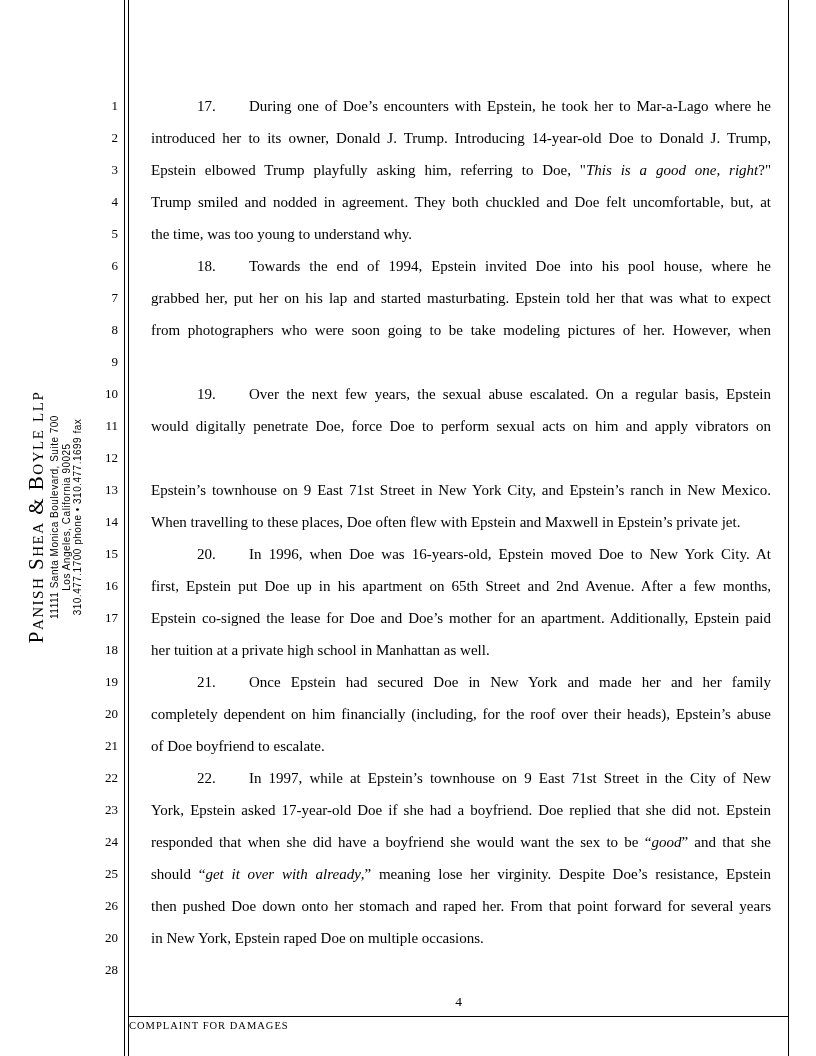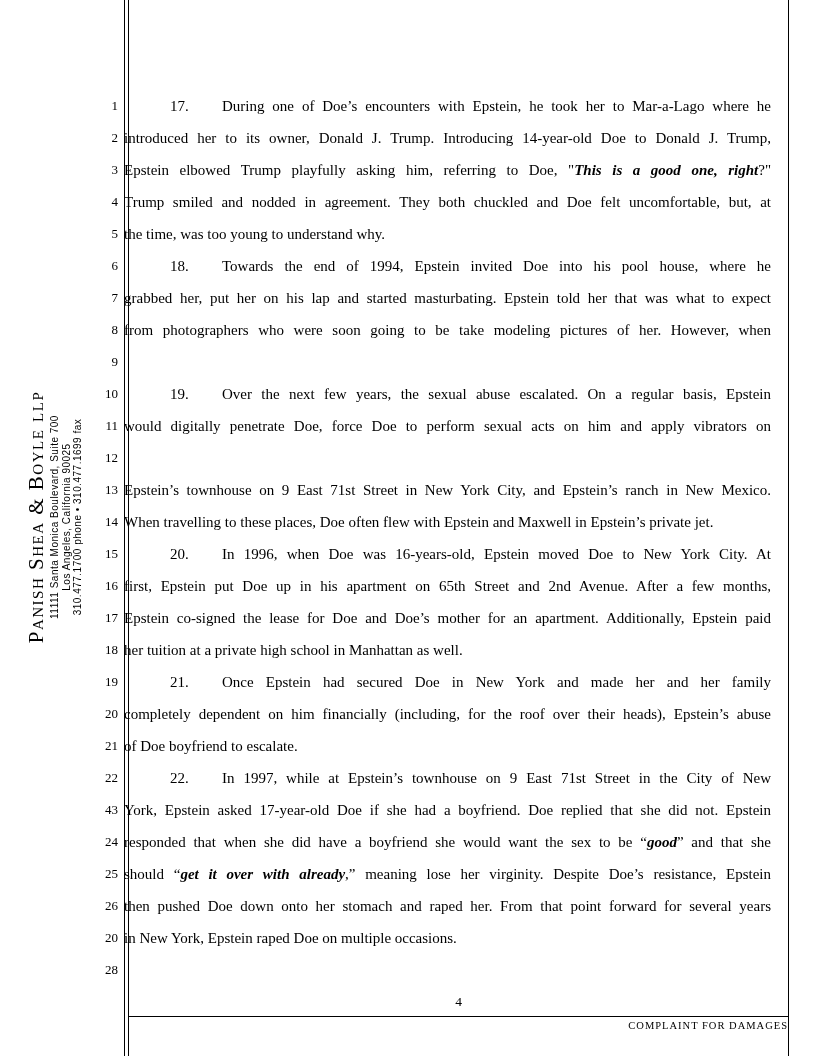--- a/index.html
+++ b/index.html
@@ -7,40 +7,40 @@
     position:relative;width:816px;height:1056px;background:#ffffff;
     font-family:"Liberation Serif",serif;color:#000;overflow:hidden;margin:0 auto;
   }
   .vrule{position:absolute;top:0;bottom:0;width:1px;background:#000;}
   .vrule-l1{left:124px;}
   .vrule-l2{left:128px;}
   .vrule-r{left:788px;}
   .lines{position:absolute;top:90px;left:0;right:0;}
   .row{display:flex;height:32px;}
   .num{width:118px;text-align:right;font-size:13px;line-height:32px;flex:none;}
-  .txt{flex:1;margin-left:6px;margin-right:45px;font-size:15px;line-height:32px;}
+  .txt{flex:1;margin-left:33px;margin-right:45px;font-size:15px;line-height:32px;}
   .full{text-align:justify;text-align-last:justify;}
   .indent{text-indent:46px;}
   .pnum{display:inline-block;width:52px;text-indent:0;}
-  .it{font-style:italic;font-weight:bold;}
+  .it{font-style:italic;}
   .sidebar{
     position:absolute;left:-305px;top:485px;width:720px;height:64px;
     transform:rotate(-90deg);text-align:center;
   }
   .firm{
     font-family:"Liberation Serif",serif;font-variant:small-caps;
     font-size:21px;letter-spacing:1.5px;line-height:26px;white-space:nowrap;
   }
   .addr{
     font-family:"Liberation Sans",sans-serif;font-size:10px;line-height:11.5px;
     letter-spacing:0.5px;white-space:nowrap;
   }
   .footer-num{position:absolute;left:129px;width:659px;top:994px;text-align:center;font-size:13.5px;}
   .footer-rule{position:absolute;left:129px;width:659px;top:1016px;height:1px;background:#000;}
-  .footer-title{position:absolute;left:129px;width:659px;top:1020px;text-align:right;font-size:10.5px;letter-spacing:1px;}
+  .footer-title{position:absolute;left:129px;width:659px;top:1020px;text-align:left;font-size:10.5px;letter-spacing:1px;}
 </style>
 </head>
 <body>
 
 <div class="page">
 
   <div class="sidebar">
     <div class="firm">Panish Shea &amp; Boyle llp</div>
     <div class="addr">11111 Santa Monica Boulevard, Suite 700</div>
     <div class="addr">Los Angeles, California 90025</div>
@@ -132,21 +132,21 @@
       </div>
       <div class="row">
         <div class="num">21</div>
         <div class="txt"><span>of Doe boyfriend to escalate.</span></div>
       </div>
       <div class="row">
         <div class="num">22</div>
         <div class="txt full indent"><span class="pnum">22.</span><span>In 1997, while at Epstein’s townhouse on 9 East 71st Street in the City of New</span></div>
       </div>
       <div class="row">
-        <div class="num">43</div>
+        <div class="num">23</div>
         <div class="txt full"><span>York, Epstein asked 17-year-old Doe if she had a boyfriend.  Doe replied that she did not.  Epstein</span></div>
       </div>
       <div class="row">
         <div class="num">24</div>
         <div class="txt full"><span>responded that when she did have a boyfriend she would want the sex to be “</span><span class="it">good</span><span>” and that she</span></div>
       </div>
       <div class="row">
         <div class="num">25</div>
         <div class="txt full"><span>should “</span><span class="it">get it over with already</span><span>,” meaning lose her virginity.  Despite Doe’s resistance, Epstein</span></div>
       </div>

